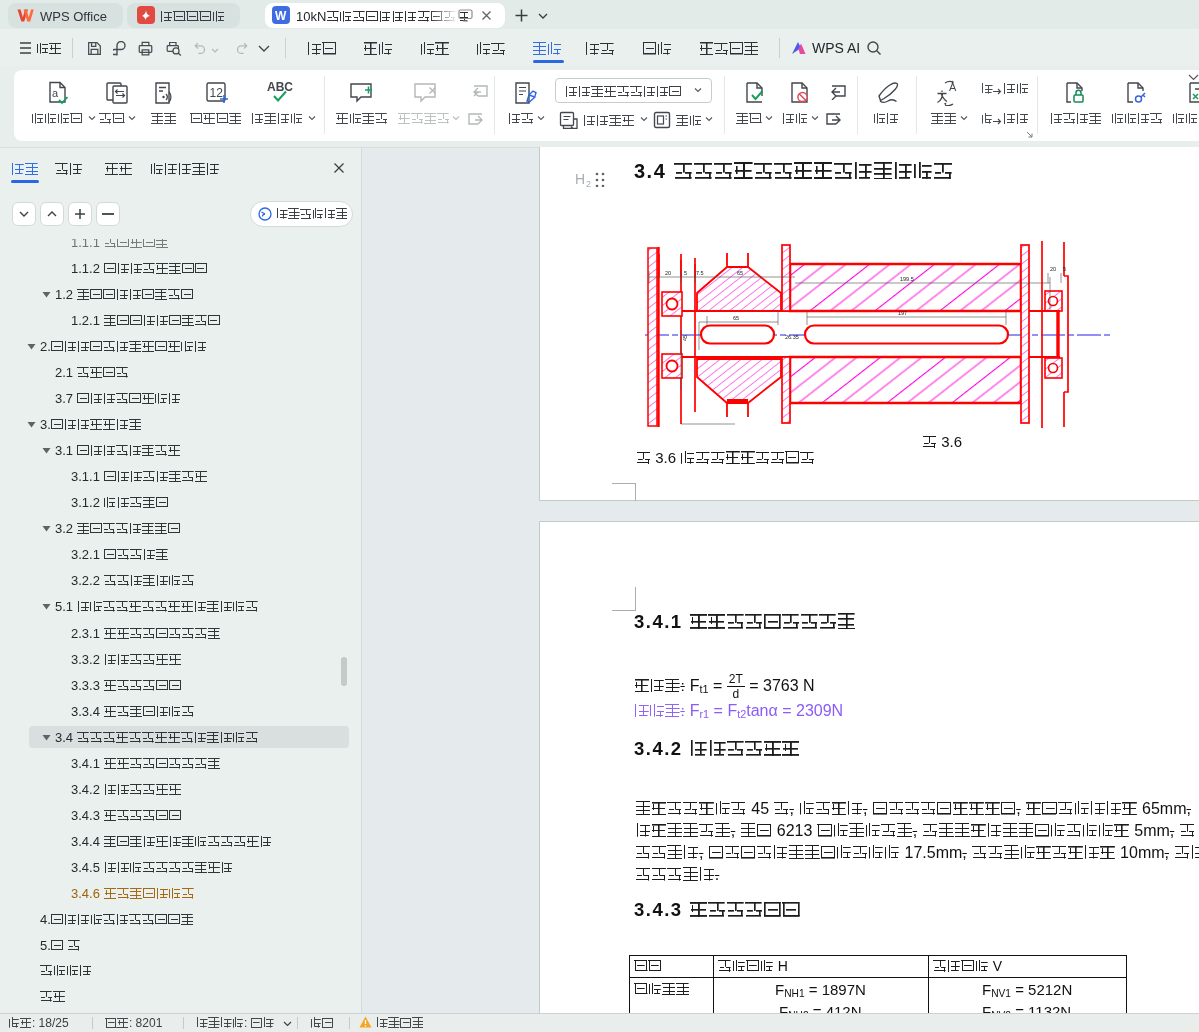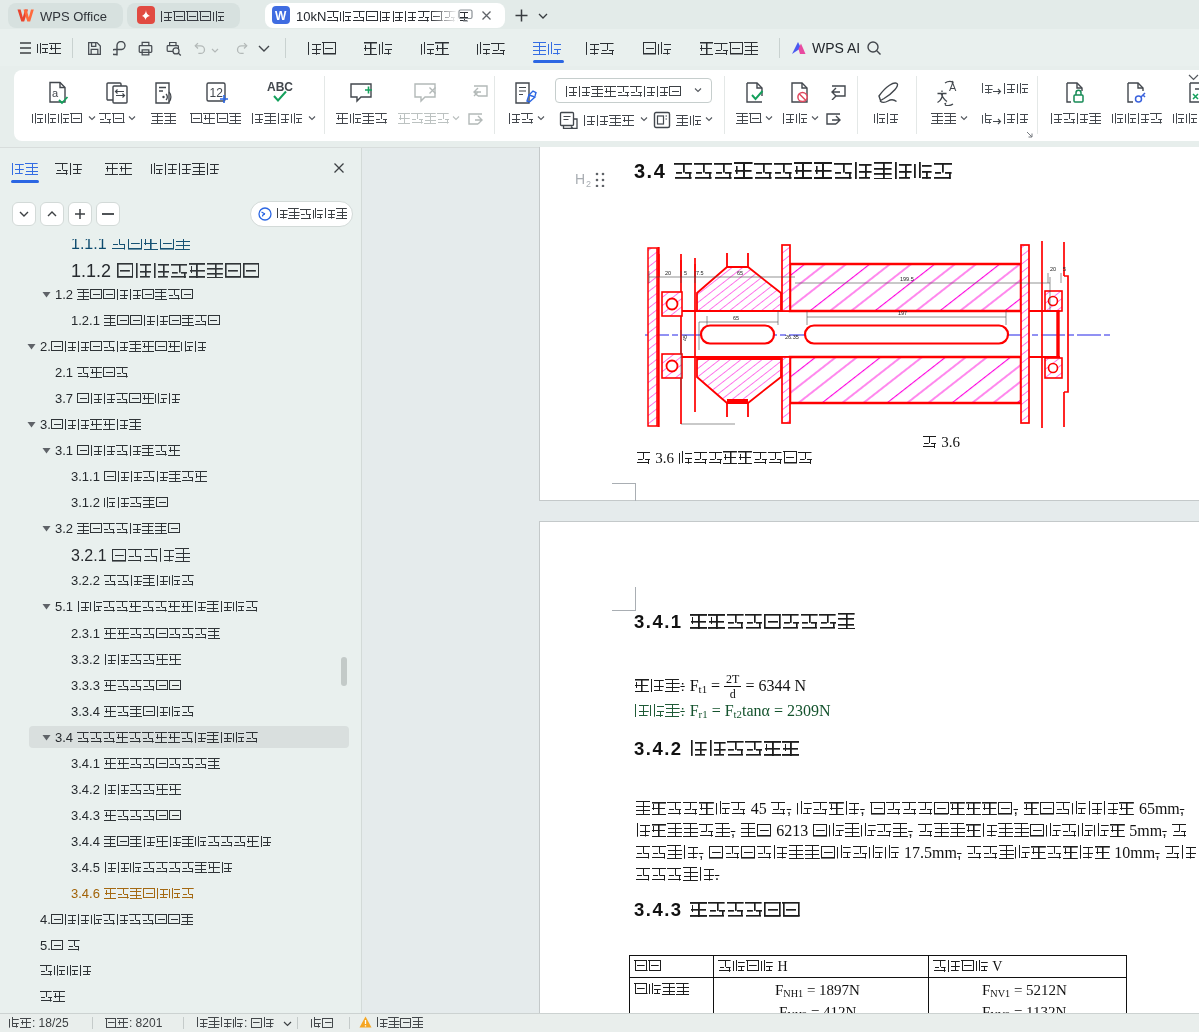--- a/index.html
+++ b/index.html
@@ -4,21 +4,21 @@
 *{margin:0;padding:0;box-sizing:border-box}
 html,body{width:1199px;height:1032px;overflow:hidden;position:relative;
  font-family:"Liberation Sans",sans-serif;background:#e7eeec}
 .t{position:absolute;white-space:nowrap;line-height:1;font-family:"Liberation Sans",sans-serif}
 .lt{font-weight:inherit;font-style:normal}
 
 .k{display:inline-block;width:.93em;height:.86em;margin:0 .035em;vertical-align:-.06em;opacity:.95}
 .fw{display:inline-block;width:.6em;letter-spacing:0}
 
 .abs{position:absolute}
-.ser{font-family:Liberation Serif, serif}
+.ser{font-family:Liberation Sans, sans-serif}
 sub{font-size:.68em;vertical-align:-.22em}
 .g0{background-image:linear-gradient(currentColor,currentColor),linear-gradient(currentColor,currentColor),linear-gradient(currentColor,currentColor),linear-gradient(currentColor,currentColor),linear-gradient(currentColor,currentColor);background-position:0.00em 0.02em,0.05em 0.40em,0.00em 0.77em,0.43em 0.02em,0.12em 0.20em;background-size:0.93em 0.10em,0.83em 0.09em,0.93em 0.10em,0.10em 0.84em,0.08em 0.40em;background-repeat:no-repeat}
 .g1{background-image:linear-gradient(currentColor,currentColor),linear-gradient(currentColor,currentColor),linear-gradient(currentColor,currentColor),linear-gradient(currentColor,currentColor),linear-gradient(currentColor,currentColor);background-position:0.00em 0.02em,0.01em 0.02em,0.83em 0.02em,0.01em 0.76em,0.20em 0.40em;background-size:0.90em 0.09em,0.09em 0.78em,0.09em 0.78em,0.90em 0.10em,0.55em 0.09em;background-repeat:no-repeat}
 .g2{background-image:linear-gradient(currentColor,currentColor),linear-gradient(currentColor,currentColor),linear-gradient(currentColor,currentColor),linear-gradient(currentColor,currentColor),linear-gradient(currentColor,currentColor);background-position:0.06em 0.00em,0.28em 0.10em,0.28em 0.46em,0.57em 0.10em,0.28em 0.75em;background-size:0.09em 0.86em,0.63em 0.09em,0.63em 0.09em,0.09em 0.72em,0.55em 0.09em;background-repeat:no-repeat}
 .g3{background-image:linear-gradient(currentColor,currentColor),linear-gradient(currentColor,currentColor),linear-gradient(currentColor,currentColor),linear-gradient(currentColor,currentColor),linear-gradient(currentColor,currentColor);background-position:0.00em 0.00em,0.03em 0.28em,0.03em 0.56em,0.00em 0.79em,0.44em 0.00em;background-size:0.90em 0.09em,0.88em 0.09em,0.88em 0.09em,0.93em 0.09em,0.09em 0.86em;background-repeat:no-repeat}
 .g4{background-image:linear-gradient(currentColor,currentColor),linear-gradient(currentColor,currentColor),linear-gradient(currentColor,currentColor),linear-gradient(currentColor,currentColor),linear-gradient(currentColor,currentColor),linear-gradient(currentColor,currentColor);background-position:0.00em 0.05em,0.44em 0.05em,0.08em 0.50em,0.55em 0.50em,0.04em 0.76em,0.75em 0.50em;background-size:0.90em 0.09em,0.09em 0.48em,0.32em 0.09em,0.33em 0.09em,0.83em 0.09em,0.09em 0.35em;background-repeat:no-repeat}
 .g5{background-image:linear-gradient(currentColor,currentColor),linear-gradient(currentColor,currentColor),linear-gradient(currentColor,currentColor),linear-gradient(currentColor,currentColor),linear-gradient(currentColor,currentColor),linear-gradient(currentColor,currentColor);background-position:0.02em 0.10em,0.26em 0.00em,0.42em 0.14em,0.42em 0.45em,0.40em 0.73em,0.62em 0.45em;background-size:0.09em 0.72em,0.09em 0.82em,0.48em 0.09em,0.48em 0.09em,0.45em 0.09em,0.09em 0.38em;background-repeat:no-repeat}
 .frac{display:inline-block;vertical-align:-0.45em;text-align:center;line-height:1}
 .fr-n{display:block;font-size:12px;border-bottom:1px solid #111;padding:0 2px 1px}
 .fr-d{display:block;font-size:12px;padding-top:1px}
@@ -316,22 +316,22 @@
   </svg>
 <svg class="abs" style="left:102px;top:213px" width="12" height="2" viewBox="0 0 12 2">
     <path d="M0 1 H12" stroke="#3c4043" stroke-width="1.8"></path>
   </svg>
 <div class="abs" style="left:250px;top:201px;width:103px;height:26px;background:#fff;border:1px solid #d3dad8;border-radius:14px"></div>
 <svg class="abs" style="left:258px;top:207px" width="14" height="14" viewBox="0 0 14 14">
 <circle cx="7" cy="7" r="6" fill="none" stroke="#2b66e3" stroke-width="1.3"></circle>
 <path d="M7 7 L3.5 5 M7 7 a2.5 2.5 0 0 0 -2.5 2.5" fill="none" stroke="#2b66e3" stroke-width="1.3"></path>
   </svg>
 <div class="t" style="left:276px;top:208px;font-size:12px;color:#33373c"><i class="k g2"></i><i class="k g3"></i><i class="k g4"></i><i class="k g5"></i><i class="k g2"></i><i class="k g3"></i></div>
-<div class="t" style="left:71px;top:236px;font-size:16px;color:#0c4a6e"><b class="lt">1.1.1</b>&nbsp;<i class="k g4"></i><i class="k g1"></i><i class="k g0"></i><i class="k g1"></i><i class="k g3"></i></div>
-<div class="t" style="left:71px;top:262px;font-size:18px;color:#262a2e"><b class="lt">1.1.2</b>&nbsp;<i class="k g1"></i><i class="k g2"></i><i class="k g2"></i><i class="k g4"></i><i class="k g0"></i><i class="k g3"></i><i class="k g1"></i><i class="k g1"></i></div>
+<div class="t" style="left:71px;top:236px;font-size:13px;color:#737373"><b class="lt">1.1.1</b>&nbsp;<i class="k g4"></i><i class="k g1"></i><i class="k g0"></i><i class="k g1"></i><i class="k g3"></i></div>
+<div class="t" style="left:71px;top:262px;font-size:13px;color:#262a2e"><b class="lt">1.1.2</b>&nbsp;<i class="k g1"></i><i class="k g2"></i><i class="k g2"></i><i class="k g4"></i><i class="k g0"></i><i class="k g3"></i><i class="k g1"></i><i class="k g1"></i></div>
 <svg class="abs" style="left:42px;top:291px" width="9" height="7" viewBox="0 0 9 7">
     <path d="M0.5 1 L8.5 1 L4.5 6.5 Z" fill="#5f6368"></path>
   </svg>
 <div class="t" style="left:55px;top:288px;font-size:13px;color:#262a2e"><b class="lt">1.2</b>&nbsp;<i class="k g3"></i><i class="k g1"></i><i class="k g1"></i><i class="k g2"></i><i class="k g2"></i><i class="k g1"></i><i class="k g3"></i><i class="k g4"></i><i class="k g1"></i></div>
 <div class="t" style="left:71px;top:314px;font-size:13px;color:#262a2e"><b class="lt">1.2.1</b>&nbsp;<i class="k g3"></i><i class="k g1"></i><i class="k g1"></i><i class="k g2"></i><i class="k g2"></i><i class="k g1"></i><i class="k g3"></i><i class="k g4"></i><i class="k g1"></i></div>
 <svg class="abs" style="left:27px;top:343px" width="9" height="7" viewBox="0 0 9 7">
     <path d="M0.5 1 L8.5 1 L4.5 6.5 Z" fill="#5f6368"></path>
   </svg>
 <div class="t" style="left:40px;top:340px;font-size:13px;color:#262a2e"><b class="lt">2.</b><i class="k g1"></i><i class="k g2"></i><i class="k g2"></i><i class="k g1"></i><i class="k g4"></i><i class="k g2"></i><i class="k g3"></i><i class="k g0"></i><i class="k g1"></i><i class="k g0"></i><i class="k g5"></i><i class="k g2"></i></div>
 <div class="t" style="left:55px;top:366px;font-size:13px;color:#262a2e"><b class="lt">2.1</b>&nbsp;<i class="k g4"></i><i class="k g0"></i><i class="k g1"></i><i class="k g4"></i></div>
@@ -343,21 +343,21 @@
 <svg class="abs" style="left:42px;top:447px" width="9" height="7" viewBox="0 0 9 7">
     <path d="M0.5 1 L8.5 1 L4.5 6.5 Z" fill="#5f6368"></path>
   </svg>
 <div class="t" style="left:55px;top:444px;font-size:13px;color:#262a2e"><b class="lt">3.1</b>&nbsp;<i class="k g1"></i><i class="k g2"></i><i class="k g2"></i><i class="k g4"></i><i class="k g2"></i><i class="k g3"></i><i class="k g4"></i><i class="k g0"></i></div>
 <div class="t" style="left:71px;top:470px;font-size:13px;color:#262a2e"><b class="lt">3.1.1</b>&nbsp;<i class="k g1"></i><i class="k g2"></i><i class="k g2"></i><i class="k g4"></i><i class="k g2"></i><i class="k g3"></i><i class="k g4"></i><i class="k g0"></i></div>
 <div class="t" style="left:71px;top:496px;font-size:13px;color:#262a2e"><b class="lt">3.1.2</b>&nbsp;<i class="k g5"></i><i class="k g2"></i><i class="k g4"></i><i class="k g3"></i><i class="k g1"></i></div>
 <svg class="abs" style="left:42px;top:525px" width="9" height="7" viewBox="0 0 9 7">
     <path d="M0.5 1 L8.5 1 L4.5 6.5 Z" fill="#5f6368"></path>
   </svg>
 <div class="t" style="left:55px;top:522px;font-size:13px;color:#262a2e"><b class="lt">3.2</b>&nbsp;<i class="k g3"></i><i class="k g1"></i><i class="k g4"></i><i class="k g4"></i><i class="k g2"></i><i class="k g3"></i><i class="k g3"></i><i class="k g1"></i></div>
-<div class="t" style="left:71px;top:548px;font-size:16px;color:#262a2e"><b class="lt">3.2.1</b>&nbsp;<i class="k g1"></i><i class="k g4"></i><i class="k g4"></i><i class="k g2"></i><i class="k g3"></i></div>
+<div class="t" style="left:71px;top:548px;font-size:13px;color:#262a2e"><b class="lt">3.2.1</b>&nbsp;<i class="k g1"></i><i class="k g4"></i><i class="k g4"></i><i class="k g2"></i><i class="k g3"></i></div>
 <div class="t" style="left:71px;top:574px;font-size:13px;color:#262a2e"><b class="lt">3.2.2</b>&nbsp;<i class="k g4"></i><i class="k g4"></i><i class="k g2"></i><i class="k g3"></i><i class="k g2"></i><i class="k g5"></i><i class="k g4"></i></div>
 <svg class="abs" style="left:42px;top:603px" width="9" height="7" viewBox="0 0 9 7">
     <path d="M0.5 1 L8.5 1 L4.5 6.5 Z" fill="#5f6368"></path>
   </svg>
 <div class="t" style="left:55px;top:600px;font-size:13px;color:#262a2e"><b class="lt">5.1</b>&nbsp;<i class="k g2"></i><i class="k g5"></i><i class="k g4"></i><i class="k g4"></i><i class="k g0"></i><i class="k g4"></i><i class="k g4"></i><i class="k g0"></i><i class="k g0"></i><i class="k g2"></i><i class="k g3"></i><i class="k g2"></i><i class="k g5"></i><i class="k g4"></i></div>
 <div class="t" style="left:71px;top:627px;font-size:13px;color:#262a2e"><b class="lt">2.3.1</b>&nbsp;<i class="k g0"></i><i class="k g0"></i><i class="k g4"></i><i class="k g4"></i><i class="k g1"></i><i class="k g4"></i><i class="k g4"></i><i class="k g4"></i><i class="k g3"></i></div>
 <div class="t" style="left:71px;top:653px;font-size:13px;color:#262a2e"><b class="lt">3.3.2</b>&nbsp;<i class="k g2"></i><i class="k g2"></i><i class="k g4"></i><i class="k g4"></i><i class="k g0"></i><i class="k g0"></i></div>
 <div class="t" style="left:71px;top:679px;font-size:13px;color:#262a2e"><b class="lt">3.3.3</b>&nbsp;<i class="k g0"></i><i class="k g4"></i><i class="k g4"></i><i class="k g4"></i><i class="k g1"></i><i class="k g1"></i></div>
 <div class="t" style="left:71px;top:705px;font-size:13px;color:#262a2e"><b class="lt">3.3.4</b>&nbsp;<i class="k g0"></i><i class="k g4"></i><i class="k g3"></i><i class="k g1"></i><i class="k g2"></i><i class="k g5"></i><i class="k g4"></i></div>
 <div class="abs" style="left:29px;top:726px;width:320px;height:22px;background:#d9dfde;border-radius:4px"></div>
@@ -472,22 +472,22 @@
 <text x="255" y="45">199.5</text>
 <text x="88" y="84">65</text>
 <text x="253" y="79">197</text>
 <text x="42" y="105" transform="rotate(-90 42 105)">45</text>
 <text x="140" y="103">26.35</text>
 <text x="405" y="35">20</text>
       <text x="418" y="35">5</text>
 </g>
 </svg>
 <div class="t" style="left:634px;top:613px;font-size:18.5px;font-weight:bold;color:#111"><b class="lt" style="letter-spacing:1.5px">3.4.1 </b><i class="k g0"></i><i class="k g0"></i><i class="k g4"></i><i class="k g4"></i><i class="k g1"></i><i class="k g4"></i><i class="k g4"></i><i class="k g4"></i><i class="k g3"></i></div>
-<div class="t" style="left:634px;top:673px;font-size:15.5px;color:#111"><i class="k g0"></i><i class="k g2"></i><i class="k g3"></i><s class="fw">:</s><span class="ser" style="font-size:16px">F<sub>t1</sub> = </span><span class="ser frac"><span class="fr-n">2T</span><span class="fr-d">d</span></span><span class="ser" style="font-size:16px"> = 6344 N</span></div>
-<div class="t" style="left:634px;top:703px;font-size:15.5px;color:#14532d"><i class="k g2"></i><i class="k g5"></i><i class="k g3"></i><s class="fw">:</s><span class="ser" style="font-size:16px">F<sub>r1</sub> = F<sub>t2</sub>tanα = 2309N</span></div>
+<div class="t" style="left:634px;top:673px;font-size:15.5px;color:#111"><i class="k g0"></i><i class="k g2"></i><i class="k g3"></i><s class="fw">:</s><span class="ser" style="font-size:16px">F<sub>t1</sub> = </span><span class="ser frac"><span class="fr-n">2T</span><span class="fr-d">d</span></span><span class="ser" style="font-size:16px"> = 3763 N</span></div>
+<div class="t" style="left:634px;top:703px;font-size:15.5px;color:#8b5cf6"><i class="k g2"></i><i class="k g5"></i><i class="k g3"></i><s class="fw">:</s><span class="ser" style="font-size:16px">F<sub>r1</sub> = F<sub>t2</sub>tanα = 2309N</span></div>
 <div class="t" style="left:634px;top:740px;font-size:18.5px;font-weight:bold;color:#111"><b class="lt" style="letter-spacing:1.5px">3.4.2 </b><i class="k g2"></i><i class="k g2"></i><i class="k g4"></i><i class="k g4"></i><i class="k g0"></i><i class="k g0"></i></div>
 <div class="t" style="left:635px;top:801px;font-size:16px;color:#111"><i class="k g3"></i><i class="k g0"></i><i class="k g4"></i><i class="k g4"></i><i class="k g0"></i><i class="k g5"></i><i class="k g4"></i><span class="ser"> 45 </span><i class="k g4"></i><s class="fw">,</s><i class="k g5"></i><i class="k g4"></i><i class="k g0"></i><i class="k g2"></i><s class="fw">,</s><i class="k g1"></i><i class="k g4"></i><i class="k g4"></i><i class="k g4"></i><i class="k g1"></i><i class="k g0"></i><i class="k g0"></i><i class="k g0"></i><i class="k g1"></i><s class="fw">,</s><i class="k g0"></i><i class="k g1"></i><i class="k g4"></i><i class="k g5"></i><i class="k g2"></i><i class="k g2"></i><i class="k g0"></i><span class="ser"> 65mm</span><s class="fw">,</s></div>
 <div class="t" style="left:635px;top:823px;font-size:16px;color:#111"><i class="k g2"></i><i class="k g0"></i><i class="k g3"></i><i class="k g3"></i><i class="k g4"></i><i class="k g3"></i><s class="fw">,</s><i class="k g3"></i><i class="k g1"></i><span class="ser"> 6213 </span><i class="k g1"></i><i class="k g5"></i><i class="k g3"></i><i class="k g5"></i><i class="k g4"></i><i class="k g3"></i><s class="fw">,</s><i class="k g4"></i><i class="k g3"></i><i class="k g3"></i><i class="k g0"></i><i class="k g2"></i><i class="k g3"></i><i class="k g3"></i><i class="k g1"></i><i class="k g5"></i><i class="k g4"></i><i class="k g5"></i><i class="k g5"></i><i class="k g0"></i><span class="ser"> 5mm</span><s class="fw">,</s><i class="k g4"></i></div>
 <div class="t" style="left:635px;top:845px;font-size:16px;color:#111"><i class="k g4"></i><i class="k g4"></i><i class="k g3"></i><i class="k g2"></i><s class="fw">,</s><i class="k g1"></i><i class="k g4"></i><i class="k g1"></i><i class="k g4"></i><i class="k g2"></i><i class="k g3"></i><i class="k g3"></i><i class="k g1"></i><i class="k g5"></i><i class="k g4"></i><i class="k g5"></i><i class="k g5"></i><span class="ser"> 17.5mm</span><s class="fw">,</s><i class="k g4"></i><i class="k g4"></i><i class="k g3"></i><i class="k g5"></i><i class="k g0"></i><i class="k g4"></i><i class="k g0"></i><i class="k g2"></i><i class="k g0"></i><span class="ser"> 10mm</span><s class="fw">,</s><i class="k g4"></i><i class="k g2"></i></div>
 <div class="t" style="left:635px;top:867px;font-size:16px;color:#111"><i class="k g4"></i><i class="k g4"></i><i class="k g4"></i><i class="k g3"></i><i class="k g2"></i><s class="fw">.</s></div>
 <div class="t" style="left:634px;top:901px;font-size:18.5px;font-weight:bold;color:#111"><b class="lt" style="letter-spacing:1.5px">3.4.3 </b><i class="k g0"></i><i class="k g4"></i><i class="k g4"></i><i class="k g4"></i><i class="k g1"></i><i class="k g1"></i></div>
 <div class="abs" style="left:629px;top:955px;width:498px;height:58px;border:1px solid #111;border-bottom:none"></div>
 <div class="abs" style="left:713px;top:955px;width:1px;height:58px;background:#111"></div>
 <div class="abs" style="left:928px;top:955px;width:1px;height:58px;background:#111"></div>
 <div class="abs" style="left:629px;top:977px;width:498px;height:1px;background:#111"></div>

